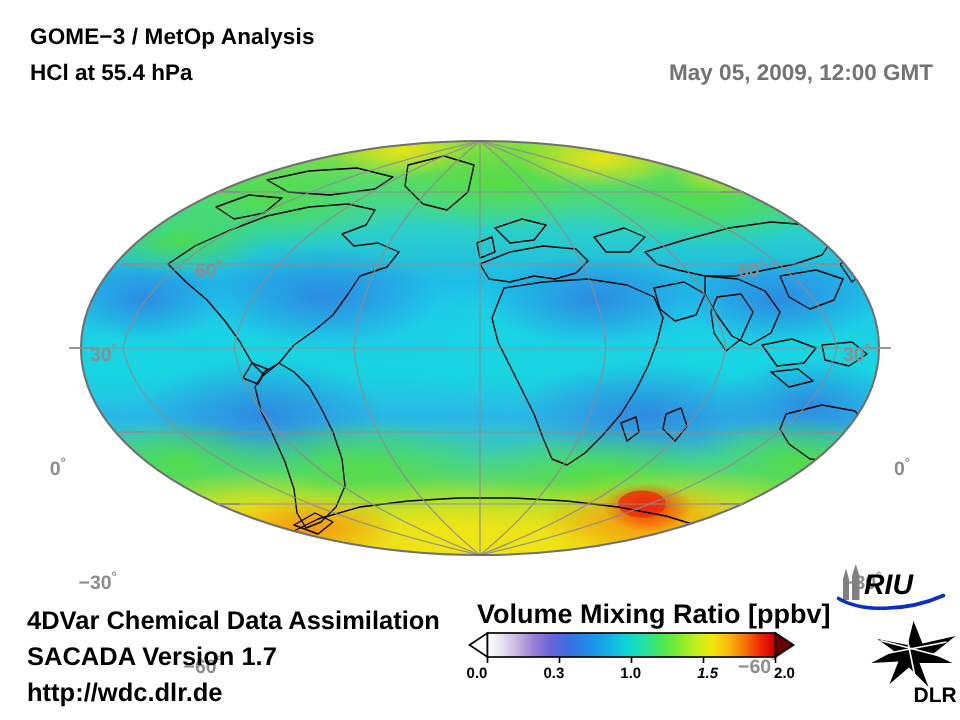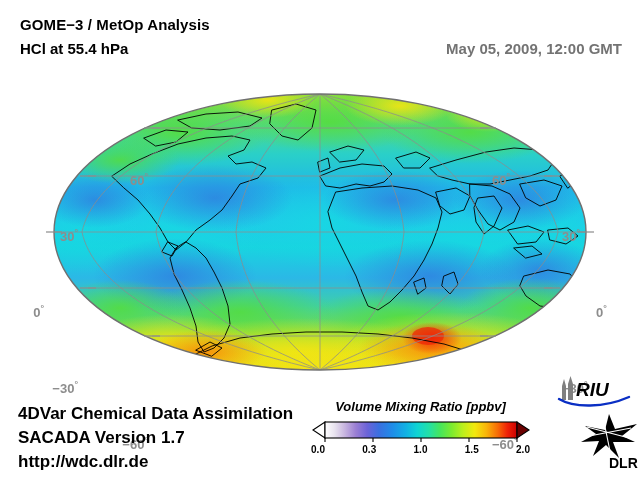--- a/index.html
+++ b/index.html
@@ -25,21 +25,21 @@
   .deg{font-size:9px;vertical-align:super;line-height:0;}
 
   
   .foot{position:absolute;left:18px;font-size:17px;font-weight:bold;color:#000;white-space:nowrap;}
   .foot.l1{top:404px;}
   .foot.l2{top:428px;}
   .foot.l3{top:452px;}
 
   
   .cb-title{position:absolute;left:318px;top:399px;width:205px;text-align:center;
-            font-size:13px;font-weight:bold;color:#000;white-space:nowrap;font-style:italic;}
+            font-size:18px;font-weight:bold;color:#000;white-space:nowrap;}
   .cb-box{position:absolute;left:312px;top:418px;width:218px;height:24px;}
   .cb-ticks{position:absolute;left:318px;top:444px;width:205px;height:16px;}
   .cb-tick{position:absolute;top:0;transform:translateX(-50%);
            font-size:10px;font-weight:bold;color:#000;white-space:nowrap;}
 
   
   .riu{position:absolute;left:556px;top:376px;width:76px;height:32px;}
   .dlr{position:absolute;left:575px;top:412px;width:72px;height:60px;}
 </style>
 </head>
@@ -286,21 +286,21 @@
         <line x1="157" y1="20" x2="157" y2="24"></line>
         <line x1="205" y1="20" x2="205" y2="24"></line>
       </g>
     </svg>
   </div>
 
   <div class="cb-ticks">
     <span class="cb-tick" style="left:0%;">0.0</span>
     <span class="cb-tick" style="left:25%;">0.3</span>
     <span class="cb-tick" style="left:50%;">1.0</span>
-    <span class="cb-tick" style="left:75%;">1.5</span>
+    <span class="cb-tick" style="left:75%;font-style:italic;">1.5</span>
     <span class="cb-tick" style="left:100%;">2.0</span>
   </div>
 
   <div class="riu">
     <svg width="76" height="32" viewBox="0 0 76 32">
 
       <g fill="#808080">
         <path d="M6,24 L6,10 L8,3 L10,10 L10,24 Z"></path>
         <path d="M12,24 L12,8 L14.5,0 L17,8 L17,24 Z"></path>
       </g>

